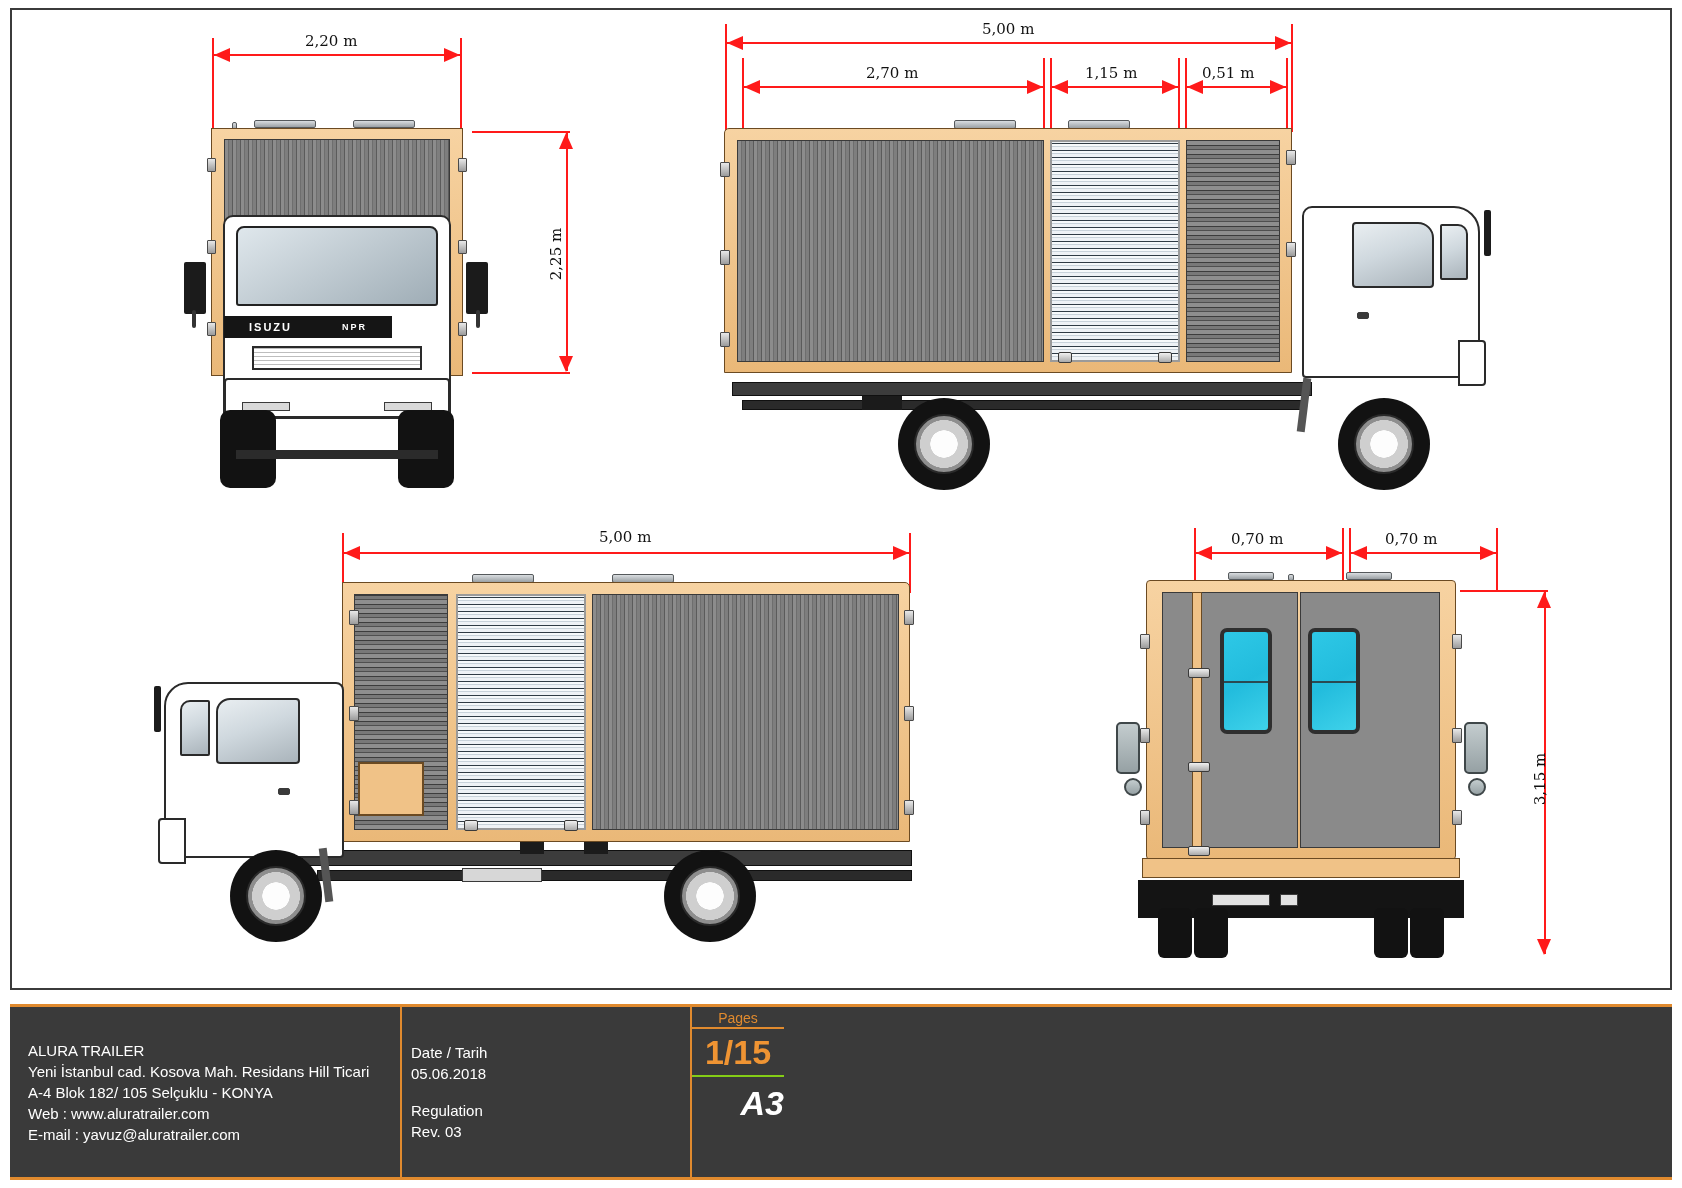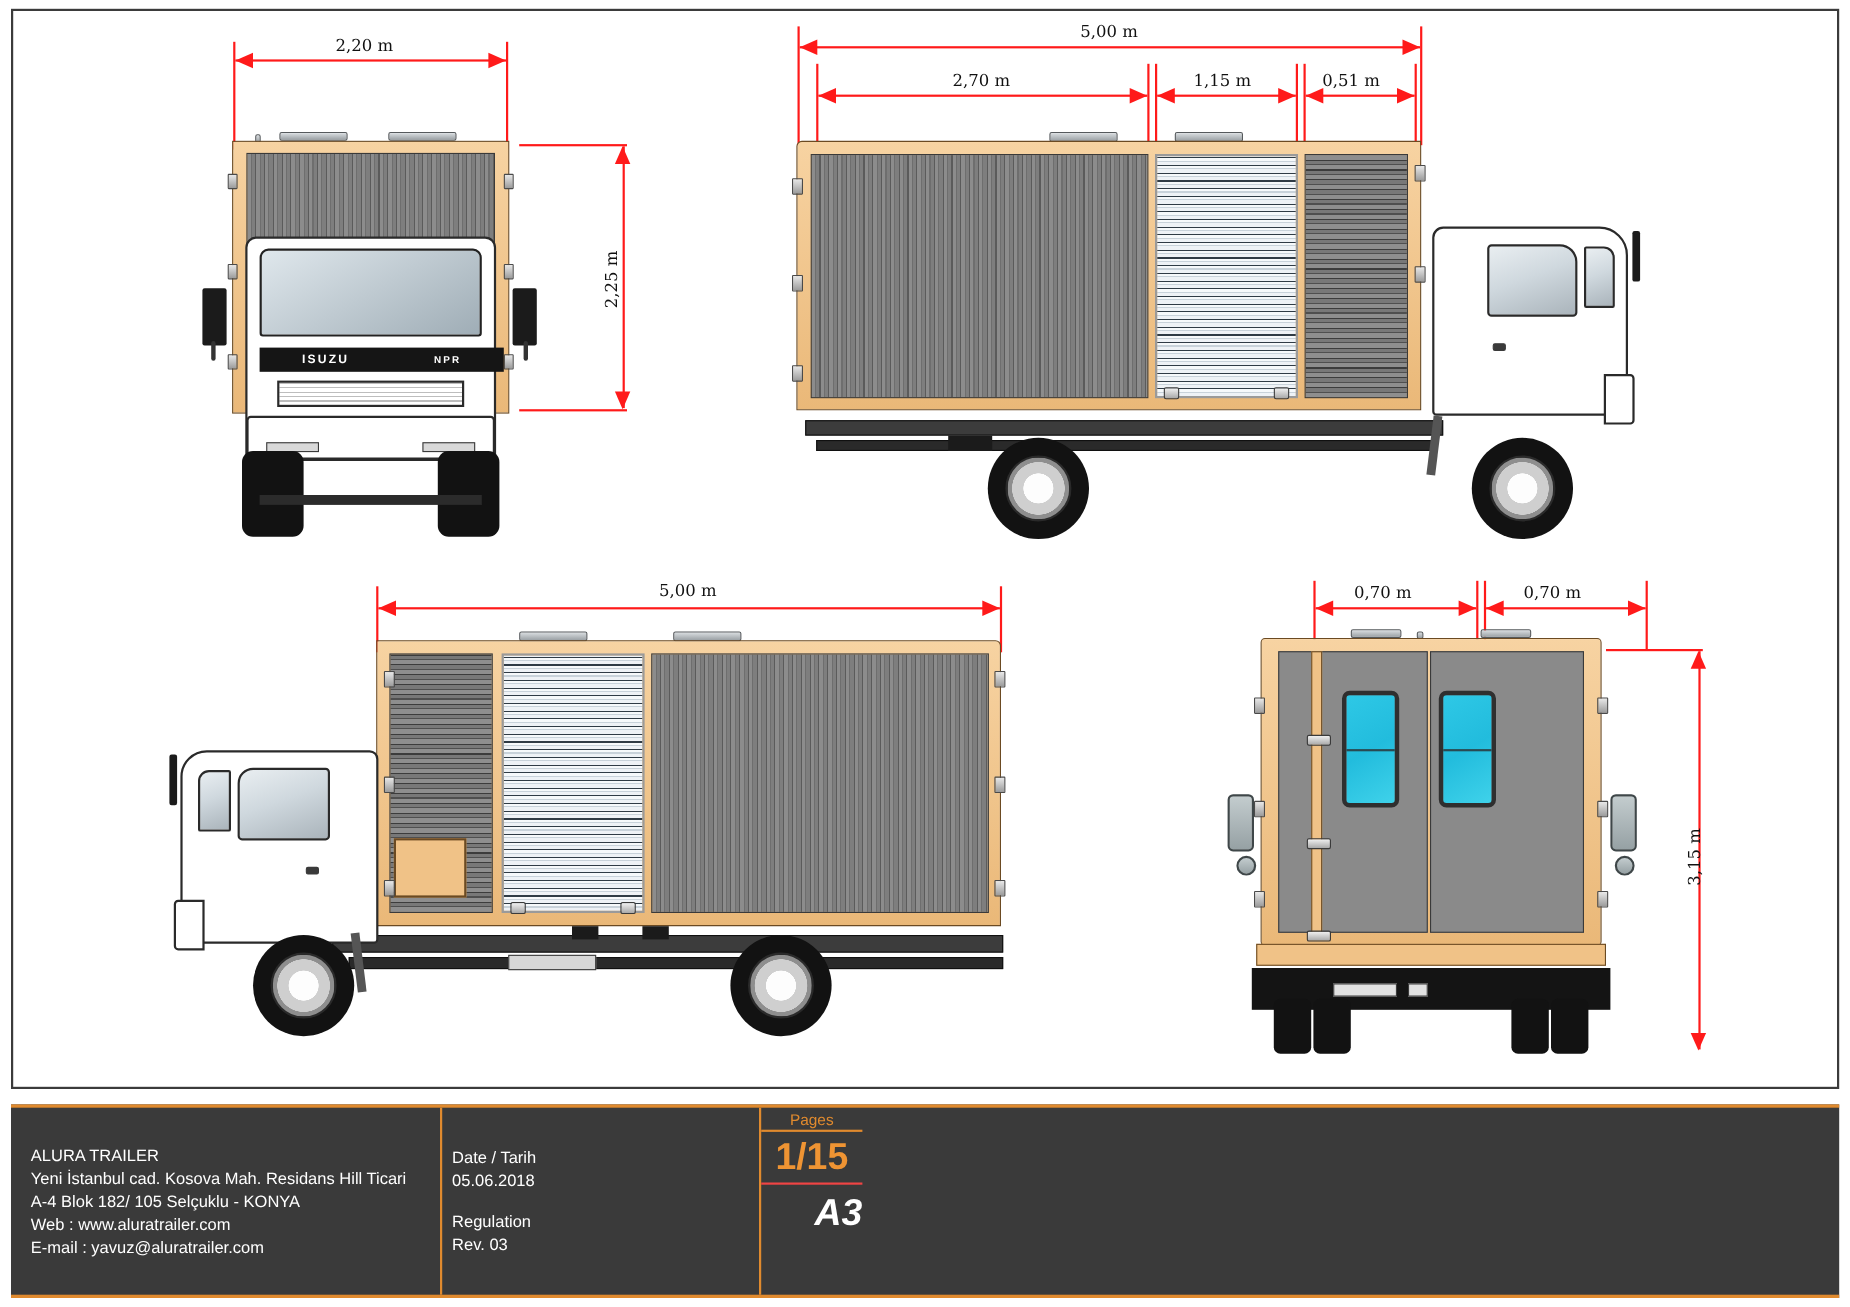--- a/index.html
+++ b/index.html
@@ -61,21 +61,21 @@
   .tb-logo{width:226px;align-items:center;justify-content:center;}
   .tb-addr{width:392px;padding-left:18px;}
   .tb-contact{width:240px;padding-left:14px;}
   .tb-date{width:290px;padding-left:9px;}
   .tb-title{flex:1;padding-left:18px;justify-content:center;}
   .tb-pages{width:92px;border-right:none;padding:0;justify-content:flex-start;}
   .wtxt{color:#fff;font-size:15px;line-height:21px;white-space:nowrap;}
   .gap{height:16px;}
   .otxt{color:#ef9433;font-size:27px;line-height:35px;white-space:nowrap;}
   .pg-label{color:#e08a2e;font-size:14px;text-align:center;padding:3px 0 1px;}
-  .pg-num{color:#ef9433;font-size:34px;font-weight:bold;text-align:center;border-top:2px solid #e08a2e;border-bottom:2px solid #ef4444;padding:4px 0;line-height:38px;}
+  .pg-num{color:#ef9433;font-size:34px;font-weight:bold;text-align:center;border-top:2px solid #e08a2e;border-bottom:2px solid #84cc16;padding:4px 0;line-height:38px;}
   .pg-size{color:#fff;font-size:34px;font-weight:bold;text-align:right;padding:7px 0;line-height:38px;font-style:italic;}
 
   
   .logo-outer{width:190px;height:76px;border-radius:38px;
      background:linear-gradient(180deg,#f2f2f2 0%,#b9b9b9 40%,#8f8f8f 55%,#dedede 100%);
      display:flex;align-items:center;justify-content:center;box-shadow:0 1px 3px #000;}
   .logo-inner{width:176px;height:62px;border-radius:31px;
      background:linear-gradient(180deg,#3e5c94 0%,#22365e 50%,#16233d 100%);
      display:flex;flex-direction:column;align-items:center;justify-content:center;}
   .logo-word{font-family:"Liberation Sans",sans-serif;font-style:italic;font-weight:bold;font-size:29px;
@@ -114,21 +114,21 @@
 
     <div class="hinge" style="left:151px;top:148px;width:9px;height:14px;"></div>
     <div class="hinge" style="left:151px;top:230px;width:9px;height:14px;"></div>
     <div class="hinge" style="left:151px;top:312px;width:9px;height:14px;"></div>
     <div class="hinge" style="left:402px;top:148px;width:9px;height:14px;"></div>
     <div class="hinge" style="left:402px;top:230px;width:9px;height:14px;"></div>
     <div class="hinge" style="left:402px;top:312px;width:9px;height:14px;"></div>
 
     <div class="cab" style="left:167px;top:205px;width:228px;height:204px;border-radius:10px 10px 4px 4px;"></div>
     <div class="winshield" style="left:180px;top:216px;width:202px;height:80px;border-radius:8px 8px 3px 3px;"></div>
-    <div class="isuzubar" style="left:180px;top:306px;width:222px;height:22px;">
+    <div class="isuzubar" style="left:168px;top:306px;width:168px;height:22px;">
       <span>ISUZU</span>
       <span style="font-size:9px;">NPR</span>
     </div>
     <div class="grille" style="left:196px;top:336px;width:170px;height:24px;"></div>
     <div class="bumper" style="left:168px;top:368px;width:226px;height:40px;border-radius:4px;"></div>
     <div class="greybody" style="left:186px;top:392px;width:48px;height:9px;background:#d9d9d9;"></div>
     <div class="greybody" style="left:328px;top:392px;width:48px;height:9px;background:#d9d9d9;"></div>
 
     <div class="mirror" style="left:128px;top:252px;width:22px;height:52px;"></div>
     <div class="mirror" style="left:410px;top:252px;width:22px;height:52px;"></div>

